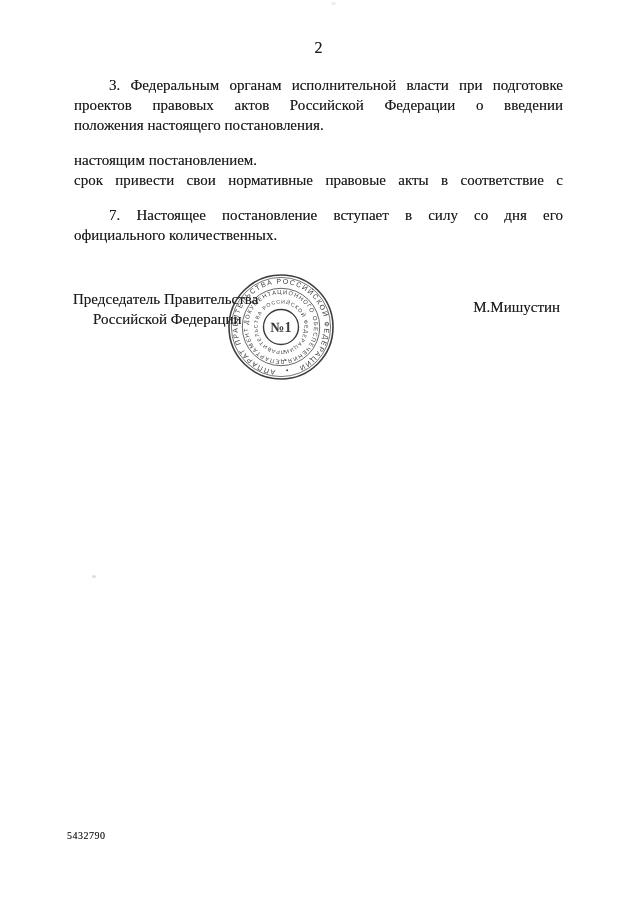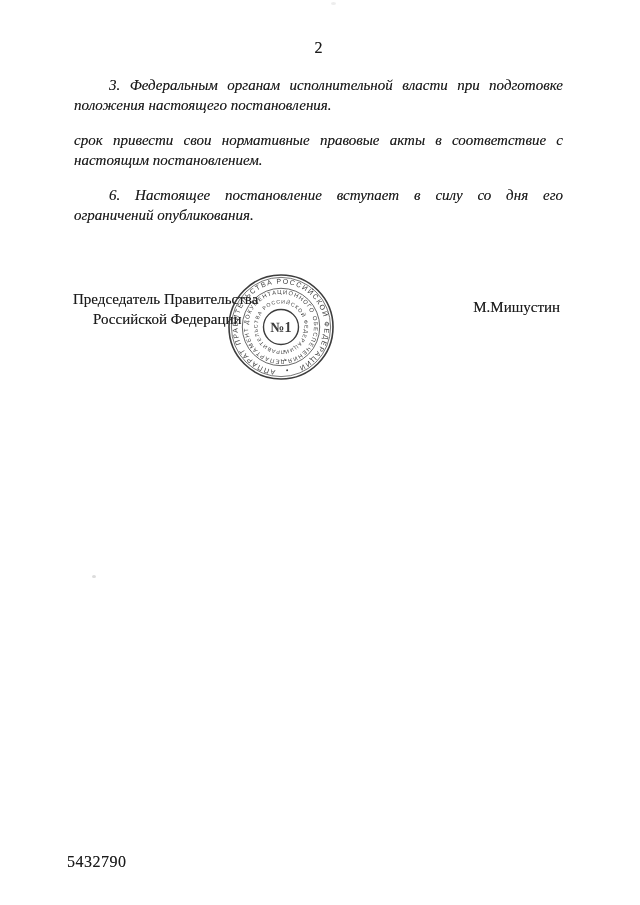--- a/index.html
+++ b/index.html
@@ -26,21 +26,20 @@
     text-align: center; font-size: 16px; line-height: 18px;
   }
   .body-text {
     position: absolute; top: 75px; left: 0; width: 100%;
     font-size: 15px; line-height: 20px;
   }
   .para { margin: 0; padding: 0; }
   .line {
     text-align: justify;
     text-align-last: justify;
-    font-style: italic;
   }
   .line.last { text-align: left; text-align-last: left; }
   .line.indent { text-indent: 35px; }
 
   .sig-title {
     position: absolute; top: 289px; left: -1px;
     font-size: 15px; line-height: 20px;
   }
   .sig-line2 { padding-left: 20px; }
   .sig-name {
@@ -62,22 +61,22 @@
   .stamp .ring3 { font-size: 5.2px; letter-spacing: 0.9px; }
   .stamp .center-num {
     font-family: "Liberation Serif", serif;
     font-weight: bold; font-size: 14px;
   }
   .stamp .sep1 { font-size: 7px; }
   .stamp .sep2 { font-size: 6px; }
   .stamp .sep3 { font-size: 5px; }
 
   .footer-code {
-    position: absolute; left: 67px; top: 853px;
-    font-size: 16px; letter-spacing: 0.5px;
+    position: absolute; left: 67px; top: 830px;
+    font-size: 10px; letter-spacing: 0.5px;
   }
 
   .speck {
     position: absolute; border-radius: 50%;
     background: #9a9a9a;
   }
   .speck-1 { left: 92px; top: 575px; width: 4px; height: 3px; opacity: 0.35; }
   .speck-2 { left: 331px; top: 2px;  width: 5px; height: 3px; opacity: 0.18; }
 </style>
 </head>
@@ -86,31 +85,32 @@
 <div class="page">
 
   <div class="content">
 
     <div class="pagenum scan">2</div>
 
     <div class="body-text scan">
       <p class="para">
         </p>
         <div class="line indent">3. Федеральным органам исполнительной власти при подготовке</div>
+        <div class="line">проектов правовых актов Российской Федерации о введении</div>
         <div class="line last">положения настоящего постановления.</div>
       <p></p>
       <p class="para">
         </p>
+        <div class="line last">настоящим постановлением.</div>
         <div class="line">срок привести свои нормативные правовые акты в соответствие с</div>
-        <div class="line last">настоящим постановлением.</div>
       <p></p>
       <p class="para">
         </p>
-        <div class="line indent">6. Настоящее постановление вступает в силу со дня его</div>
-        <div class="line last">ограничений опубликования.</div>
+        <div class="line indent">7. Настоящее постановление вступает в силу со дня его</div>
+        <div class="line last">официального количественных.</div>
       <p></p>
     </div>
 
     <div class="sig-title scan">
       <div>Председатель Правительства</div>
       <div class="sig-line2">Российской Федерации</div>
     </div>
     <div class="sig-name scan">М.Мишустин</div>
 
   </div>

